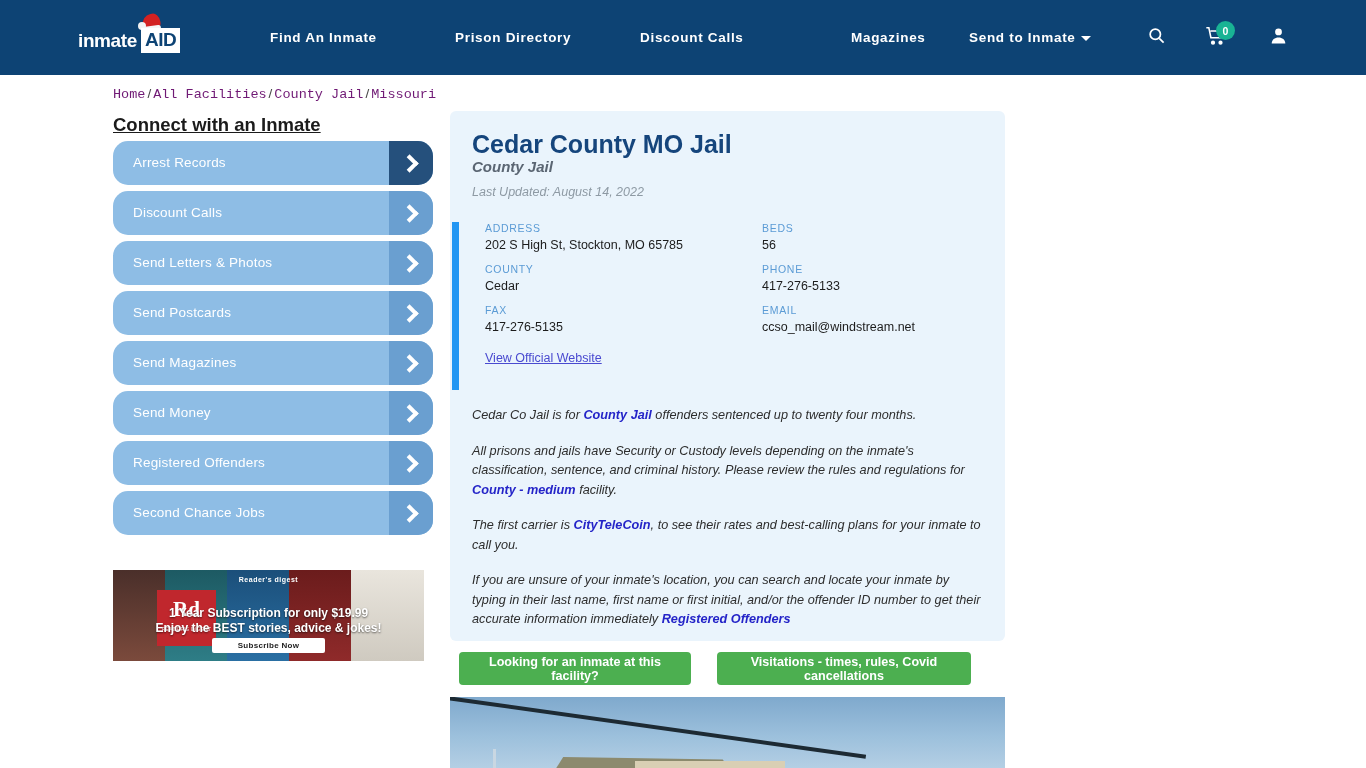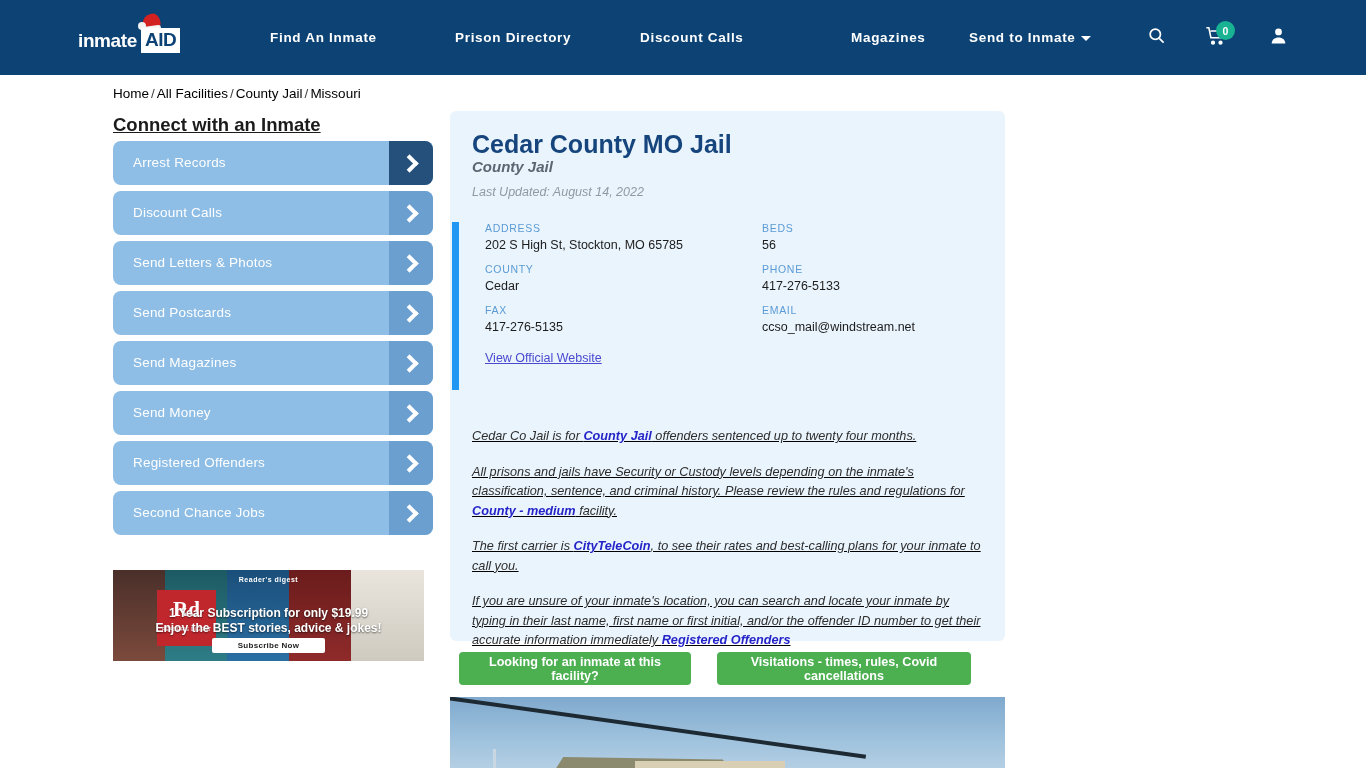--- a/index.html
+++ b/index.html
@@ -97,35 +97,35 @@
     font-size: 10.5px; font-weight: bold;
     display: flex; align-items: center; justify-content: center;
   }
 
   
   .breadcrumb {
     position: absolute; left: 113px; top: 86px;
     font-size: 13.5px; color: #333333;
   }
   .breadcrumb a {
-    color: #000000; text-decoration: none; cursor: pointer;
+    color: #701a75; text-decoration: none; cursor: pointer; font-family: Liberation Mono, monospace;
   }
   .breadcrumb .sep { color: #444444; margin: 0 2px; }
 
   
   .sidebar-title {
     position: absolute; left: 113px; top: 114px;
     font-size: 18.5px; font-weight: bold; color: #1b1b1b;
     text-decoration: underline;
   }
   .side-btn {
     position: absolute; left: 113px;
     width: 320px; height: 44px;
     background: #8ebde5;
-    border-radius: 8px;
+    border-radius: 15px;
     cursor: pointer;
     overflow: hidden;
   }
   .side-btn .lbl {
     position: absolute; left: 20px; top: 14px;
     font-size: 13.5px; color: #ffffff;
     letter-spacing: 0.2px;
   }
   .side-btn .arrow-box {
     position: absolute; right: 0; top: 0;
@@ -228,21 +228,21 @@
   .info-value {
     font-size: 12.5px; color: #1c1c1c;
     margin-top: 4px;
   }
   .official-link {
     position: absolute; left: 26px; top: 129px;
     font-size: 12.5px; color: #4a4ad0;
     text-decoration: underline; cursor: pointer;
   }
 
-  .body-text { position: absolute; left: 22px; top: 316px; width: 512px; text-decoration: underline; }
+  .body-text { position: absolute; left: 22px; top: 295px; width: 512px; }
   .body-text p {
     margin: 0 0 16px 0;
     font-size: 12.7px; font-style: italic;
     color: #2d2d2d; line-height: 19.5px;
   }
   .body-text a, .body-text .lnk {
     color: #2424c8; font-weight: bold; font-style: italic;
     text-decoration: none; cursor: pointer;
   }
 

